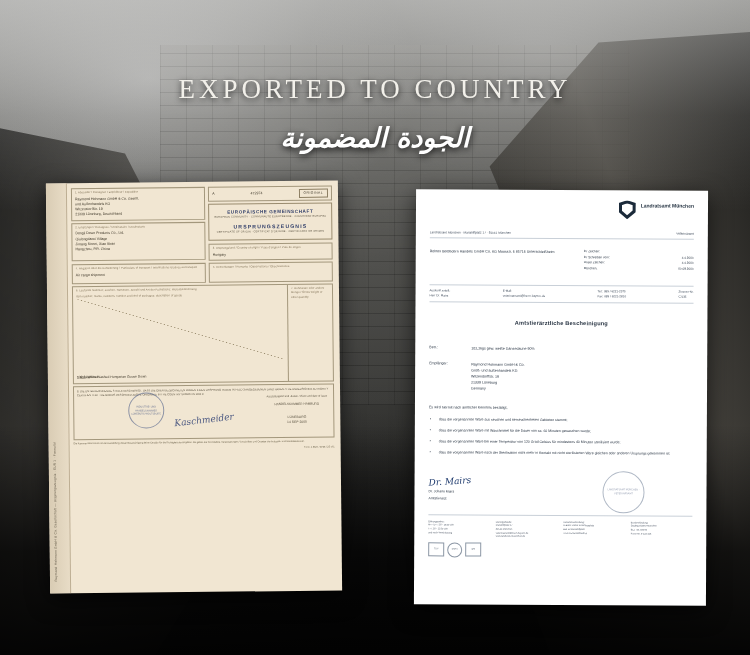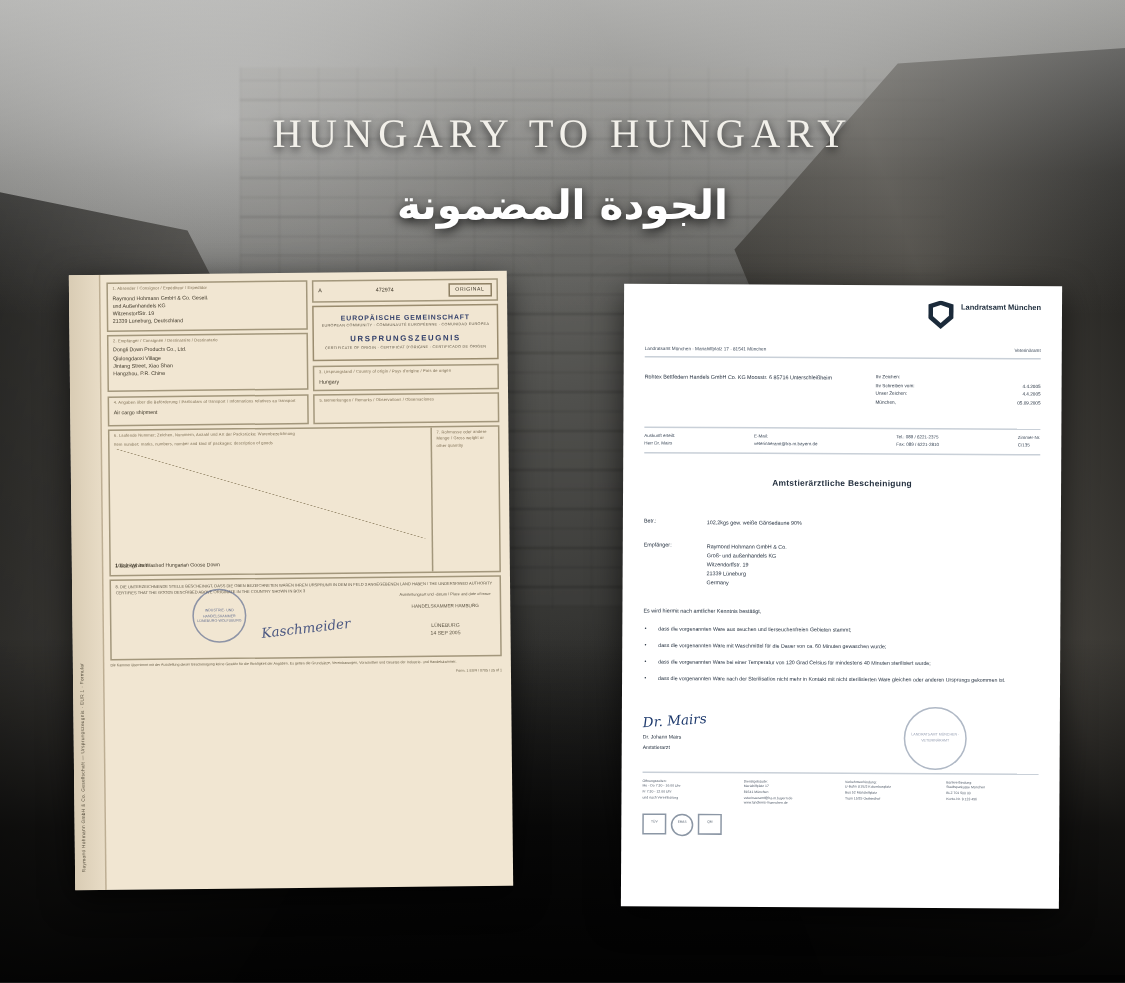--- a/index.html
+++ b/index.html
@@ -89,20 +89,21 @@
     top: 122px;
     left: 0; right: 0;
     text-align: center;
     direction: rtl;
     font-family: "DejaVu Sans", sans-serif;
     font-size: 27px;
     font-weight: bold;
     color: #ffffff;
     letter-spacing: 1px;
     text-shadow: 0 2px 7px rgba(0,0,0,0.85);
+    font-style: italic;
   }
 
   
   .doc {
     position: absolute;
     box-shadow: 0 6px 22px rgba(0,0,0,0.65);
     overflow: hidden;
   }
 
   
@@ -404,21 +405,21 @@
 <body>
 
 <div class="stage">
   <div class="bg"></div>
   <div class="bg-wall"></div>
   <div class="bg-rock-left"></div>
   <div class="bg-rock-right"></div>
   <div class="bg-mist"></div>
   <div class="bg-dark-band"></div>
 
-  <div class="headline">HUNGARY TO HUNGARY</div>
+  <div class="headline">EXPORTED TO COUNTRY</div>
   <div class="subhead">الجودة المضمونة</div>
 
   <div class="doc" id="doc-origin">
     <div class="origin-spine">
       <span>Raymond Hohmann GmbH &amp; Co. Gesellschaft — Ursprungszeugnis · EUR 1 · Formular</span>
     </div>
     <div class="origin-body">
       <div class="ob-grid">
         <div class="ob-left">
           <div class="cell">

